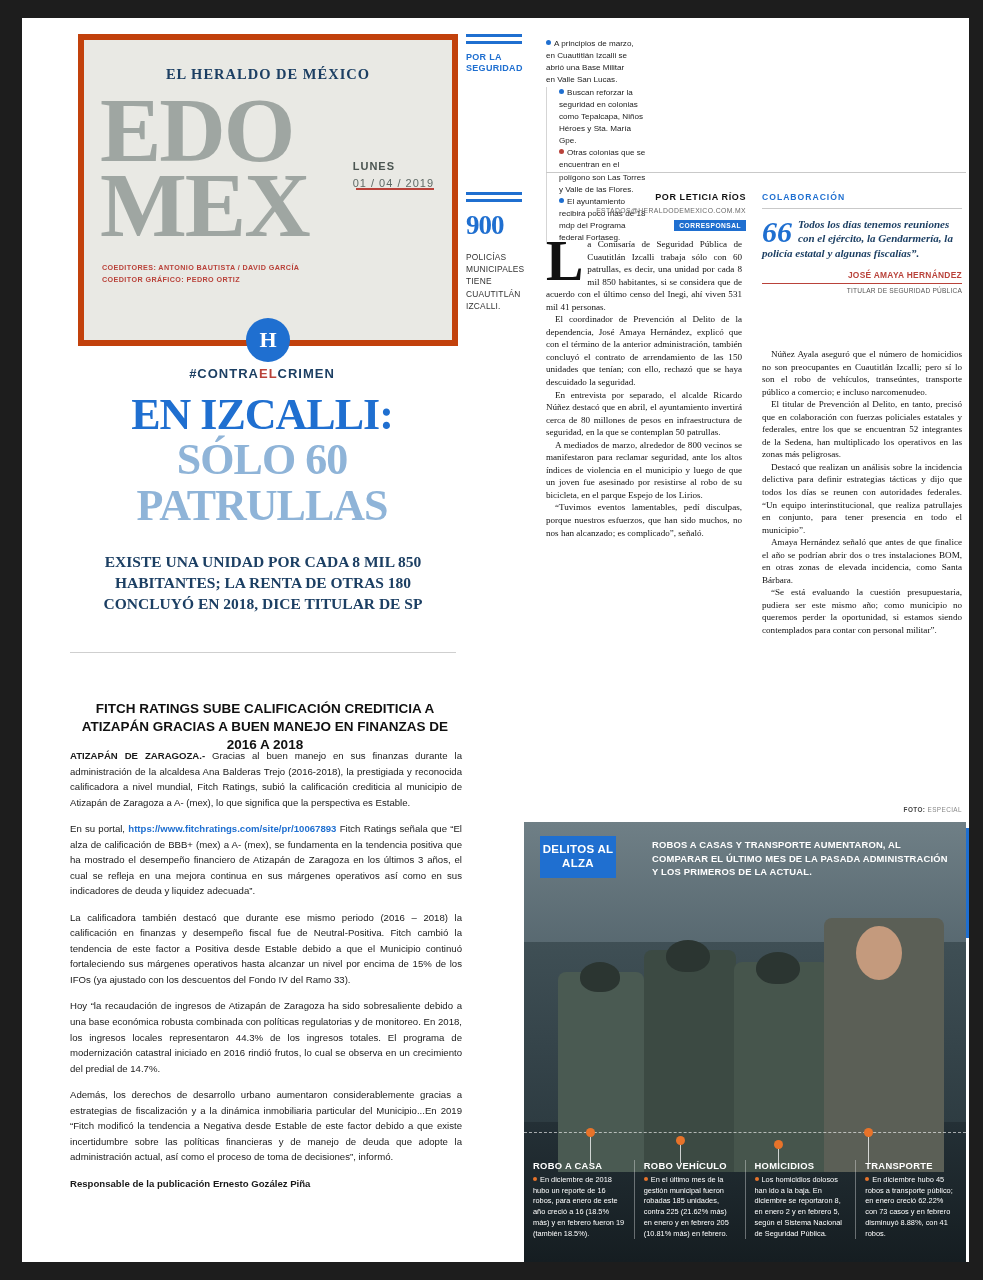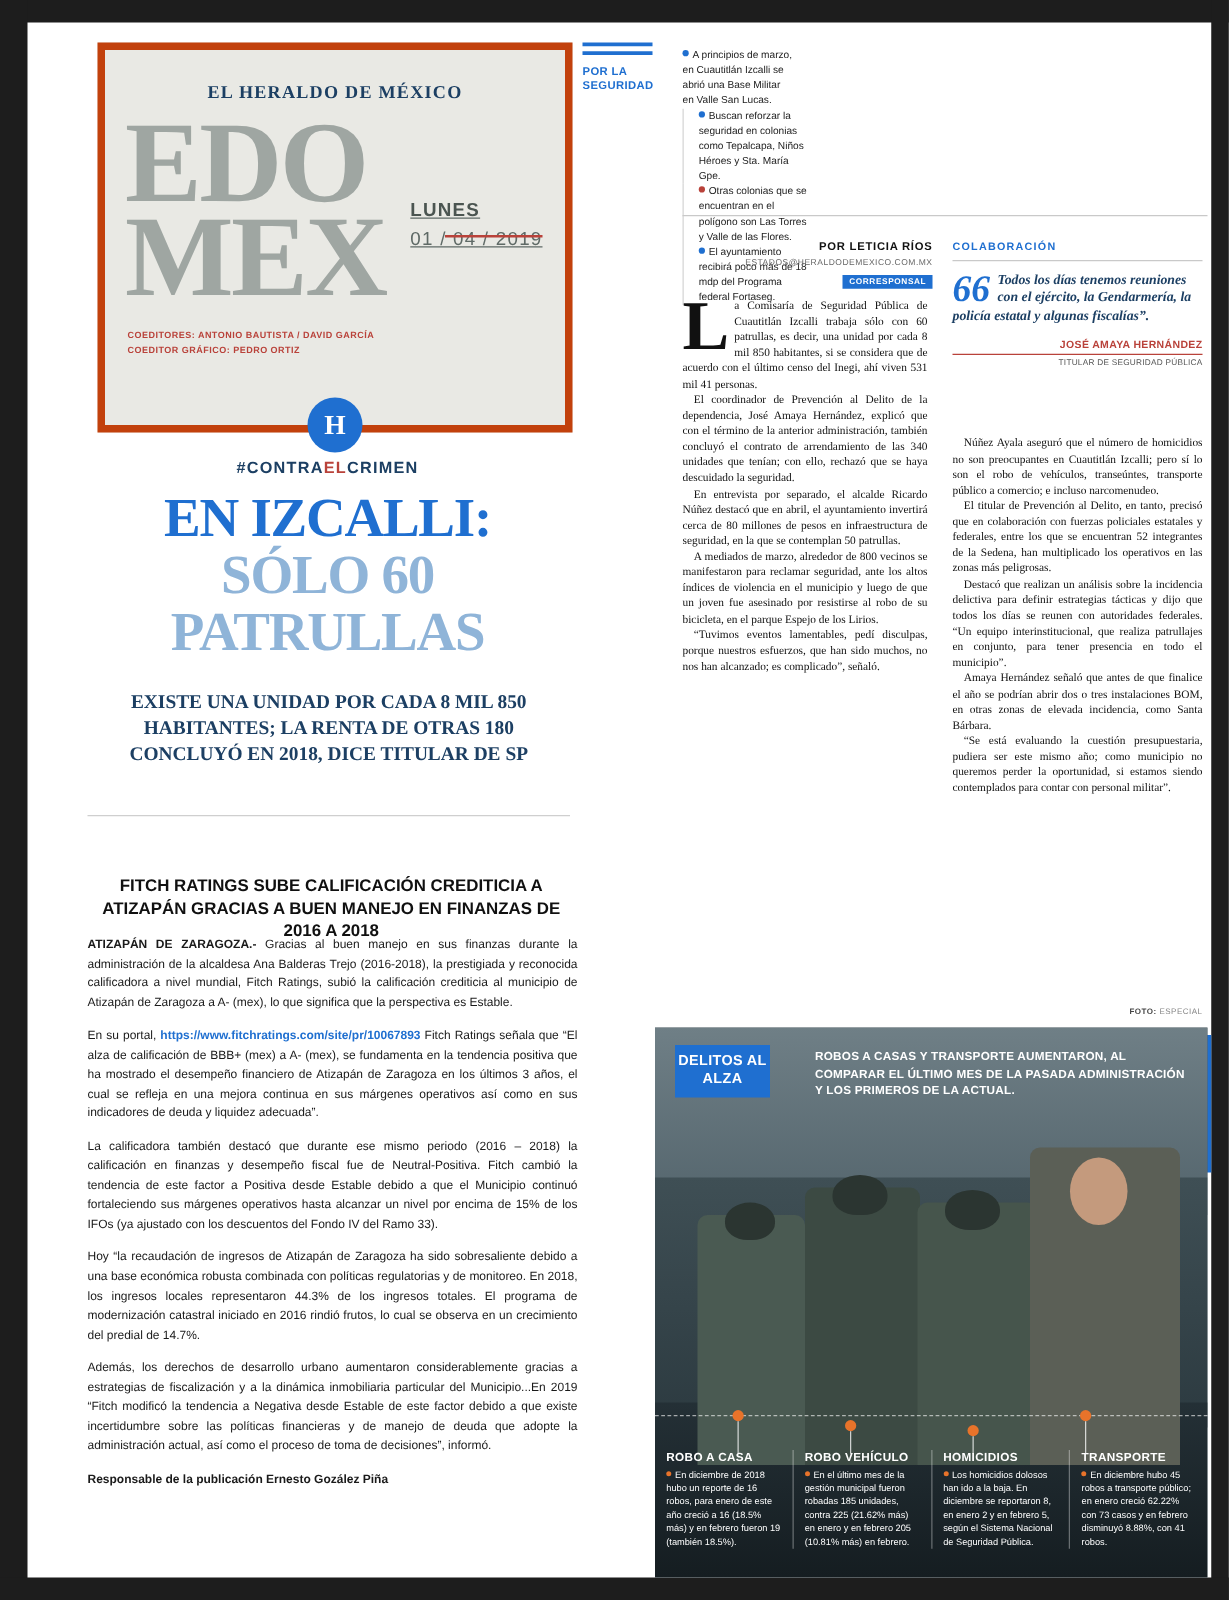--- a/index.html
+++ b/index.html
@@ -11,21 +11,21 @@
   .edge-t{position:absolute;left:0;top:0;width:983px;height:18px;background:#1d1d1d;}
   .edge-r{position:absolute;right:0;top:0;width:14px;height:1280px;background:#1d1d1d;}
   .bluetab{position:absolute;right:14px;top:828px;width:42px;height:110px;background:#1f6fd0;border-top-left-radius:6px;border-bottom-left-radius:6px;}
   .bluetab:after{content:"";position:absolute;left:-10px;top:18px;width:22px;height:74px;background:#1f6fd0;border-radius:4px;}
 
   
   .masthead{position:absolute;left:78px;top:34px;width:368px;height:300px;background:#e9e9e4;border:6px solid #c2410c;}
   .mh-brand{text-align:center;color:#1c3f63;font-family:"Liberation Serif",serif;font-size:14.5px;letter-spacing:1px;font-weight:bold;margin-top:26px;}
   .mh-big{font-family:"Liberation Serif",serif;font-weight:bold;color:#9fa6a2;font-size:92px;line-height:0.82;text-align:left;margin:10px 0 0 16px;letter-spacing:-2px;}
   .mh-big .l2{margin-left:0;}
-  .mh-date{position:absolute;right:18px;top:118px;text-align:left;color:#5f6a66;font-size:15px;line-height:1.5;letter-spacing:1px;text-decoration:underline;}
+  .mh-date{position:absolute;right:18px;top:118px;text-align:left;color:#5f6a66;font-size:11px;line-height:1.5;letter-spacing:1px;}
   .mh-date .d1{font-weight:bold;color:#4b5551;}
   .mh-rule{position:absolute;right:18px;top:148px;width:78px;height:2px;background:#b9423a;}
   .mh-cred{position:absolute;left:18px;bottom:54px;font-size:7.2px;letter-spacing:.4px;color:#3a3a3a;line-height:1.7;}
   .mh-cred b{color:#b9423a;}
   .mh-circle{position:absolute;left:50%;margin-left:-22px;bottom:-22px;width:44px;height:44px;border-radius:50%;background:#1f6fd0;color:#fff;font-family:"Liberation Serif",serif;font-size:22px;font-weight:bold;display:flex;align-items:center;justify-content:center;}
 
   .hashtag{position:absolute;left:78px;top:366px;width:368px;text-align:center;font-size:13px;font-weight:bold;letter-spacing:1px;color:#1c3f63;}
   .hashtag .r{color:#b9423a;}
   .hl{position:absolute;left:78px;top:392px;width:368px;text-align:center;font-family:"Liberation Serif",serif;font-weight:bold;color:#1f6fd0;font-size:44px;line-height:1.03;letter-spacing:-1px;}
   .hl .hl2{color:#8fb4d8;}
@@ -168,30 +168,38 @@
   <div class="seg-label">POR LA SEGURIDAD</div>
 
   <div class="bullets">
     <div class="bcol"><span class="bdot"></span><span>A principios de marzo, en Cuautitlán Izcalli se abrió una Base Militar en Valle San Lucas.</span></div>
     <div class="bcol"><span class="bdot"></span><span>Buscan reforzar la seguridad en colonias como Tepalcapa, Niños Héroes y Sta. María Gpe.</span></div>
     <div class="bcol"><span class="bdot r"></span><span>Otras colonias que se encuentran en el polígono son Las Torres y Valle de las Flores.</span></div>
     <div class="bcol"><span class="bdot"></span><span>El ayuntamiento recibirá poco más de 18 mdp del Programa federal Fortaseg.</span></div>
   </div>
   <div class="hrule-top"></div>
 
+  <div class="n900-wrap">
+    <div class="n900-rules">
+      <div class="seg-rule"></div>
+      <div class="seg-rule"></div>
+    </div>
+    <div class="n900">900</div>
+    <div class="n900-cap">POLICÍAS MUNICIPALES TIENE CUAUTITLÁN IZCALLI.</div>
+  </div>
 
   <div class="byline">
     <div class="b1">POR LETICIA RÍOS</div>
     <div class="b2">ESTADOS@HERALDODEMEXICO.COM.MX</div>
     <div class="corresp">CORRESPONSAL</div>
   </div>
 
   <div class="col1">
     <p class="first"><span class="dropcap">L</span><span>a Comisaría de Seguridad Pública de Cuautitlán Izcalli trabaja sólo con 60 patrullas, es decir, una unidad por cada 8 mil 850 habitantes, si se considera que de acuerdo con el último censo del Inegi, ahí viven 531 mil 41 personas.</span></p>
-    <p>El coordinador de Prevención al Delito de la dependencia, José Amaya Hernández, explicó que con el término de la anterior administración, también concluyó el contrato de arrendamiento de las 340 unidades que tenían; con ello, rechazó que se haya descuidado la seguridad.</p>
+    <p>El coordinador de Prevención al Delito de la dependencia, José Amaya Hernández, explicó que con el término de la anterior administración, también concluyó el contrato de arrendamiento de las 150 unidades que tenían; con ello, rechazó que se haya descuidado la seguridad.</p>
     <p>En entrevista por separado, el alcalde Ricardo Núñez destacó que en abril, el ayuntamiento invertirá cerca de 80 millones de pesos en infraestructura de seguridad, en la que se contemplan 50 patrullas.</p>
     <p>A mediados de marzo, alrededor de 800 vecinos se manifestaron para reclamar seguridad, ante los altos índices de violencia en el municipio y luego de que un joven fue asesinado por resistirse al robo de su bicicleta, en el parque Espejo de los Lirios.</p>
     <p>“Tuvimos eventos lamentables, pedí disculpas, porque nuestros esfuerzos, que han sido muchos, no nos han alcanzado; es complicado”, señaló.</p>
   </div>
 
   <div class="colab">
     <div class="ct">COLABORACIÓN</div>
     <div class="crule"></div>
     <div class="quote"><span class="quotemark">66</span><span>Todos los días tenemos reuniones con el ejército, la Gendarmería, la policía estatal y algunas fiscalías”.</span></div>
     <div class="attr">

